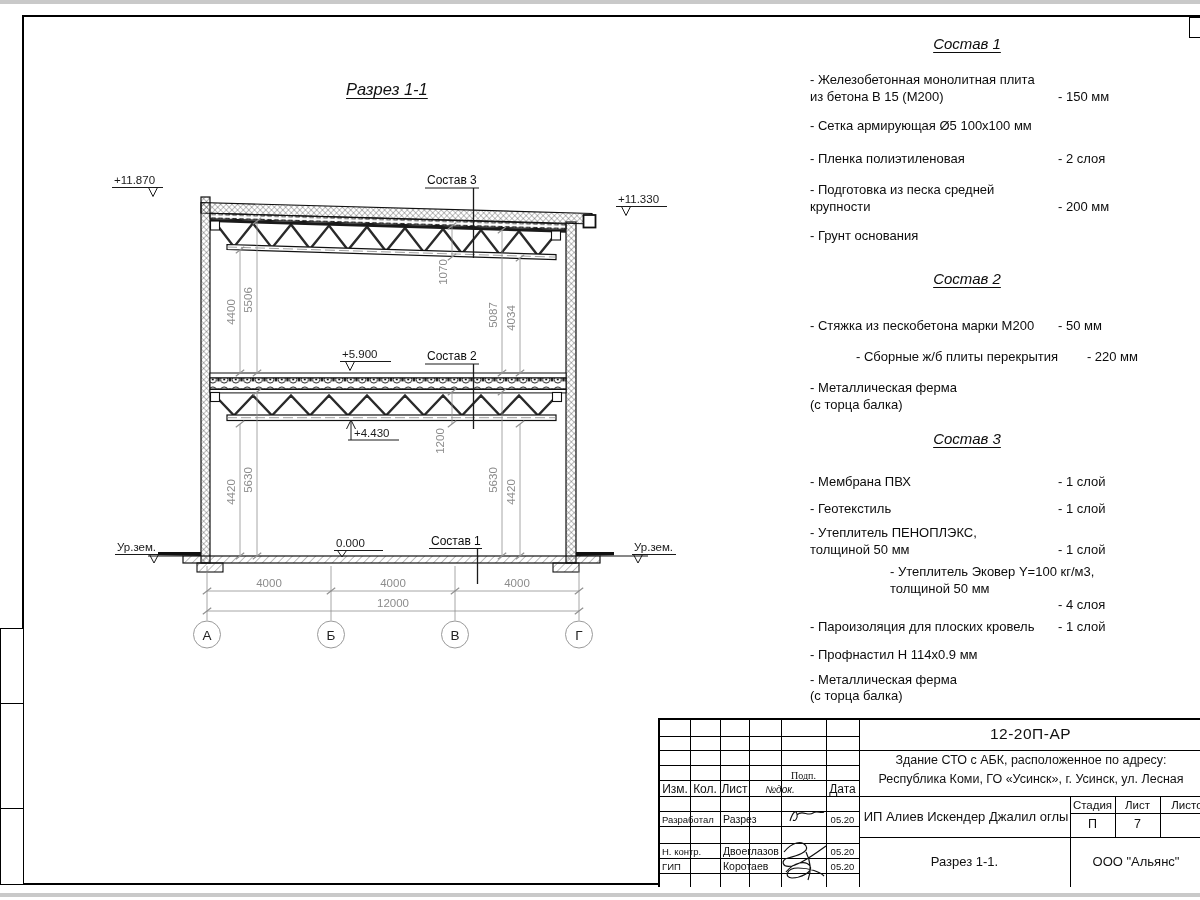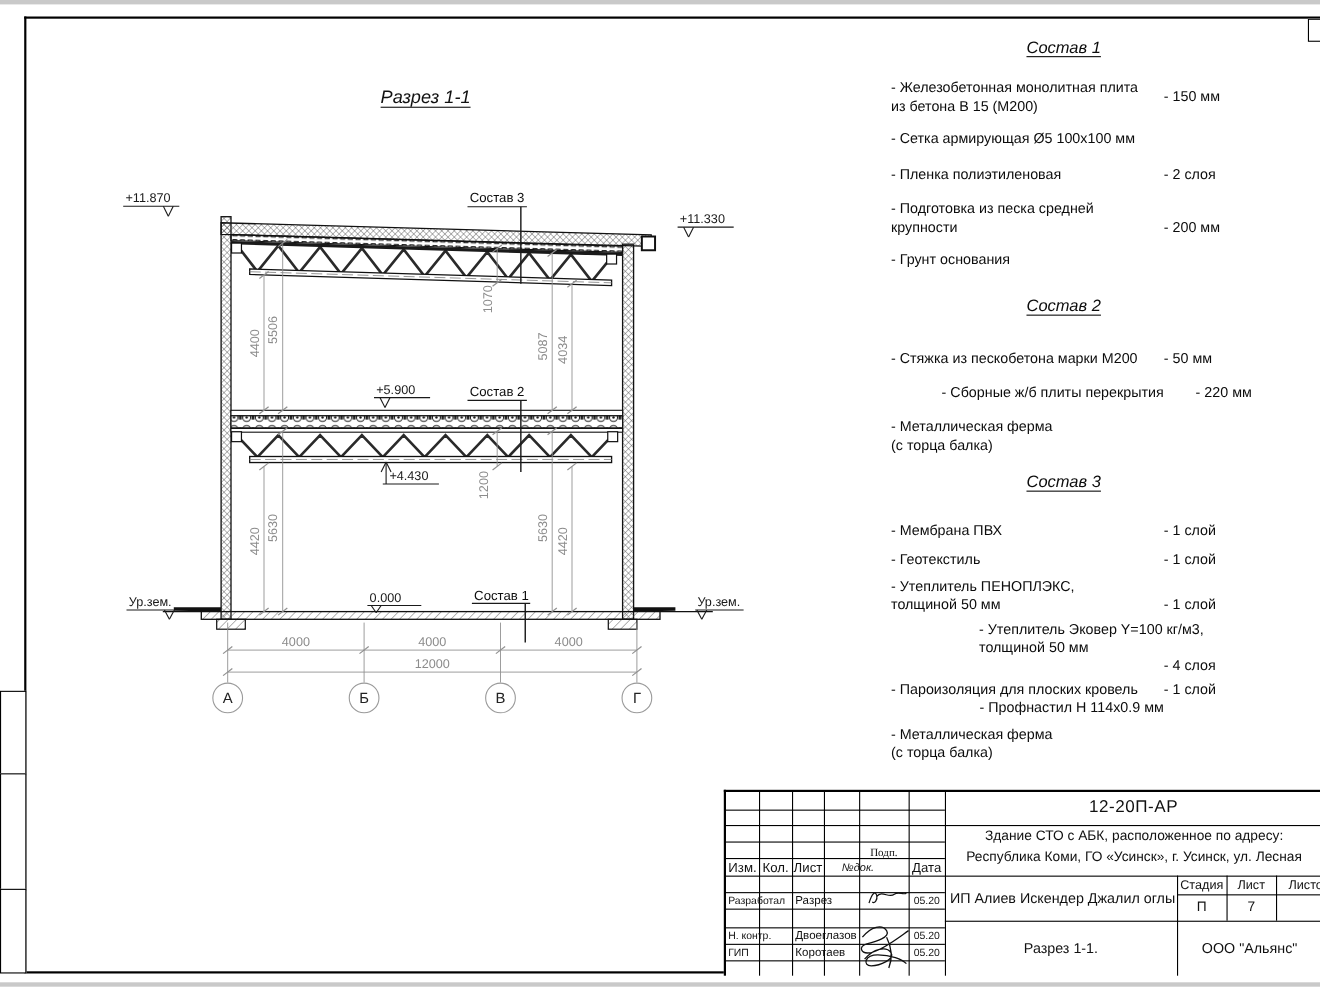--- a/index.html
+++ b/index.html
@@ -234,21 +234,21 @@
     <g fill="#0c0c0c" font-size="12">
       <text x="427" y="184">Состав 3</text>
       <text x="427" y="360">Состав 2</text>
       <text x="431" y="545">Состав 1</text>
     </g>
   </g>
 </svg>
 
 <div class="abs clist" style="top:36px;">
   <div class="ctitle"><span>Состав 1</span></div>
-  <div class="crow" style="margin-top:19px;align-items:center;">
+  <div class="crow" style="margin-top:19px;">
     <div class="cnm">
         <div>- Железобетонная  монолитная плита</div>
         <div>из бетона В 15 (М200)</div>
       </div>
     <div class="cval">- 150 мм</div>
   </div>
   <div class="crow" style="margin-top:13px;">
     <div class="cnm">
         <div>- Сетка армирующая Ø5 100x100 мм</div>
         <div></div>
@@ -333,21 +333,21 @@
       </div>
     <div class="cval">- 4 слоя</div>
   </div>
   <div class="crow" style="margin-top:5px;align-items:flex-end;">
     <div class="cnm">
         <div>- Пароизоляция для плоских кровель</div>
         <div></div>
       </div>
     <div class="cval">- 1 слой</div>
   </div>
-  <div class="crow" style="margin-top:0;text-align:right;">
+  <div class="crow" style="margin-top:12px;">
     <div class="cnm">
         <div>- Профнастил Н 114x0.9 мм</div>
         <div></div>
       </div>
     <div class="cval"></div>
   </div>
   <div class="crow" style="margin-top:8px;">
     <div class="cnm">
         <div>- Металлическая ферма</div>
         <div>(с торца балка)</div>

